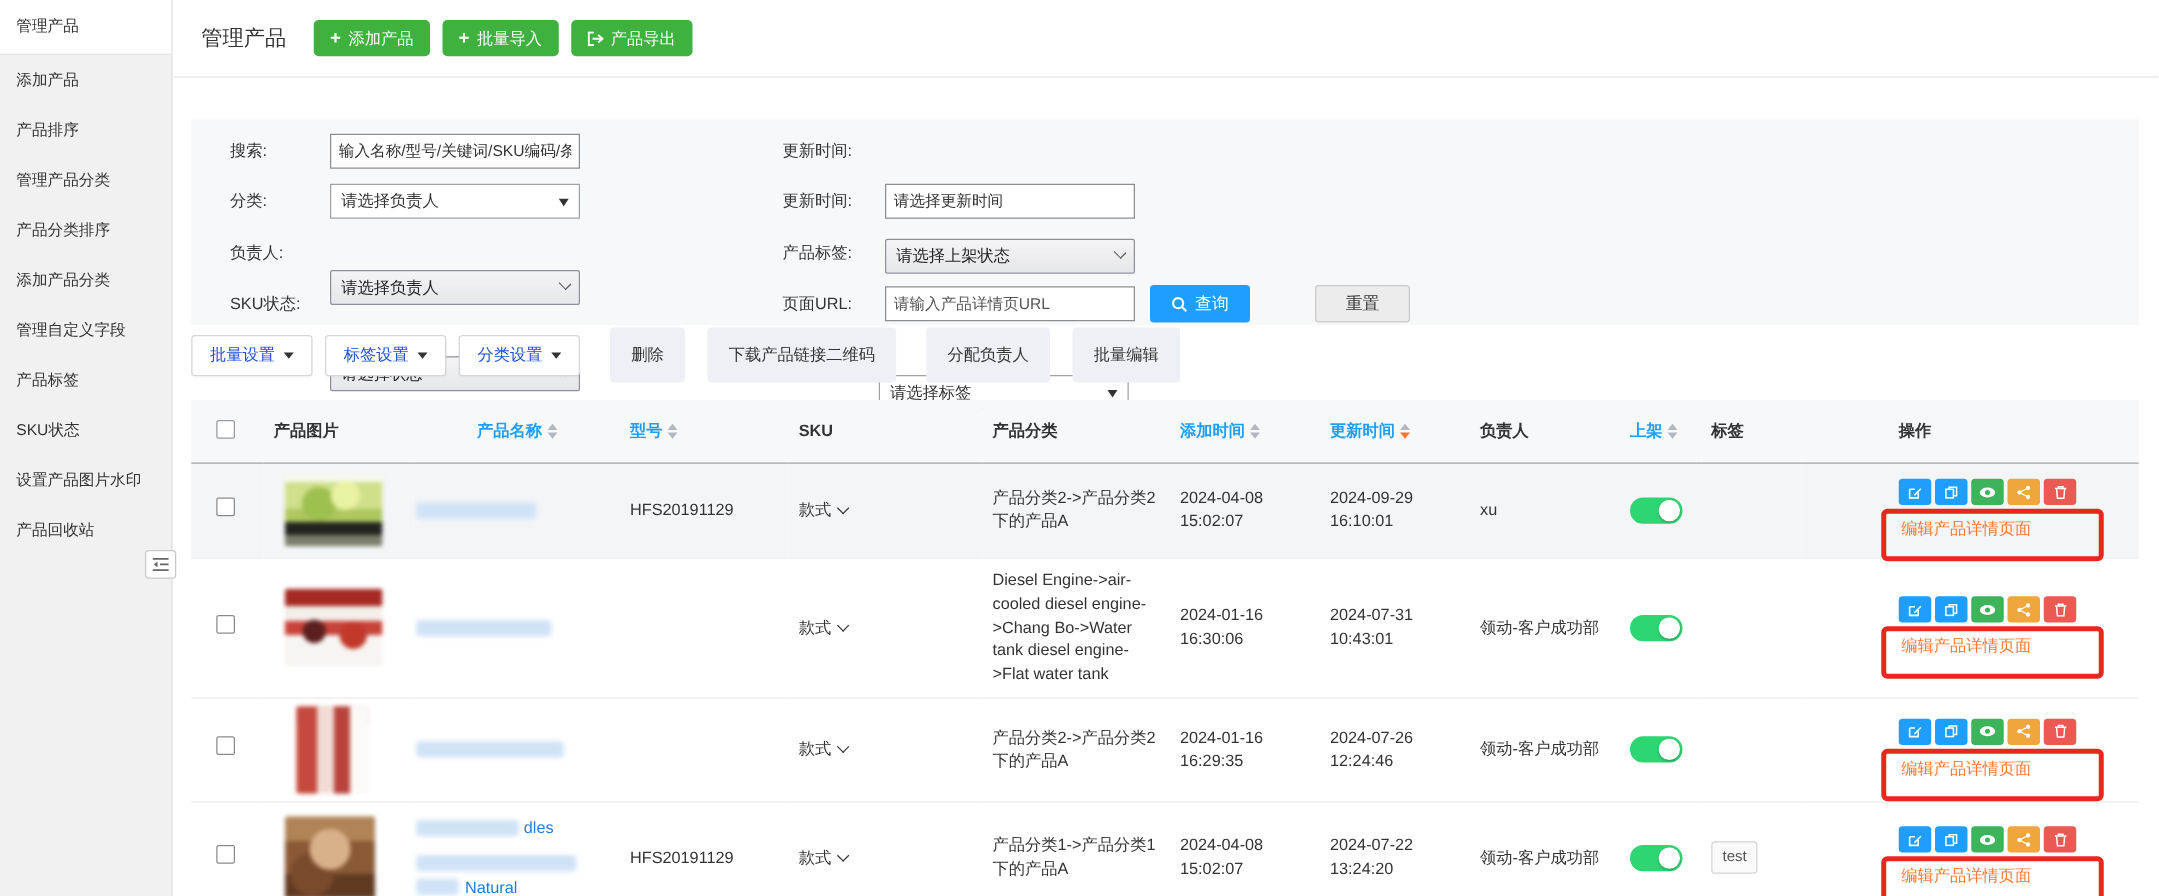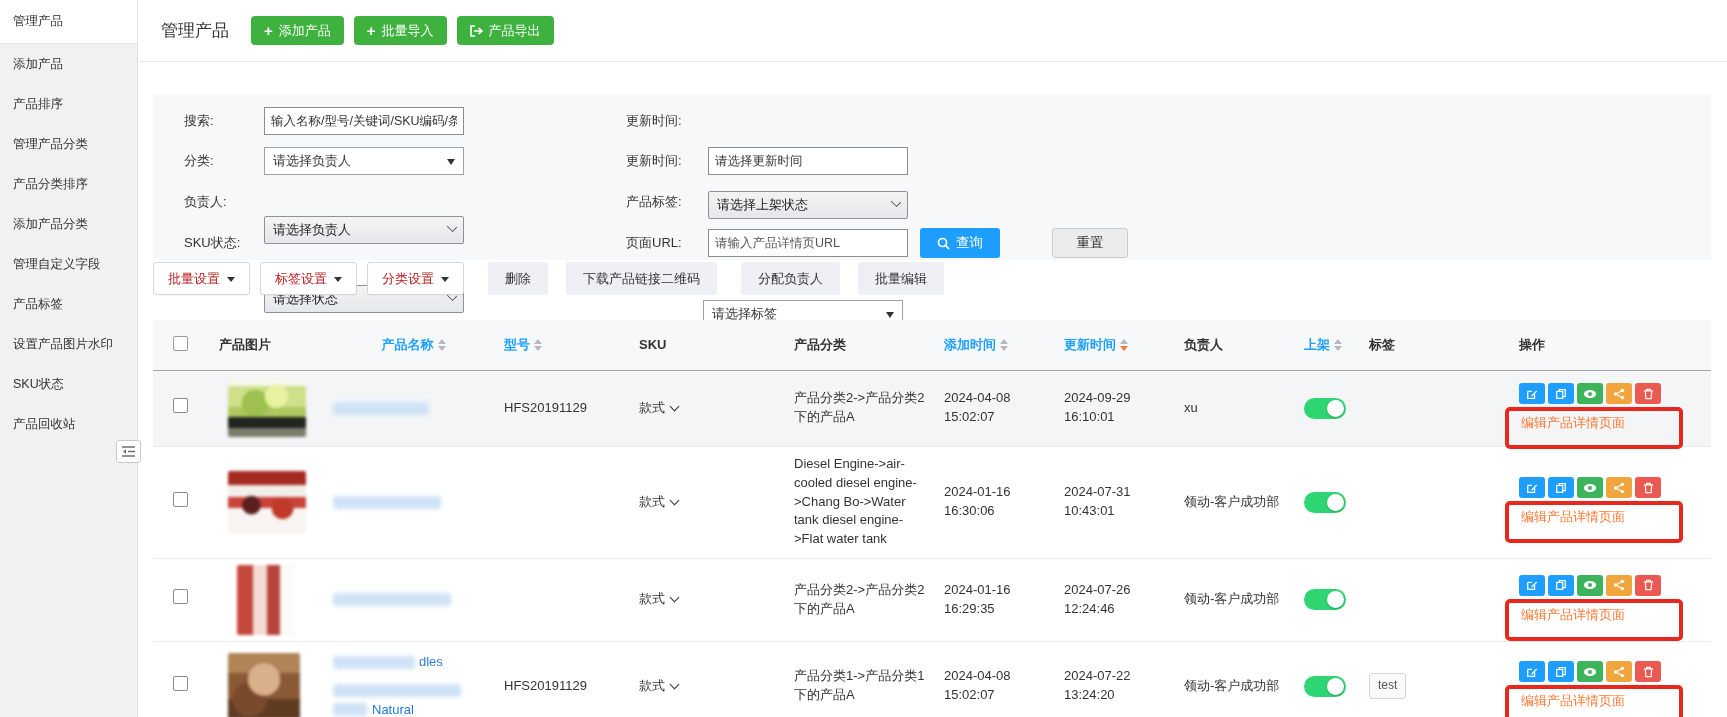--- a/index.html
+++ b/index.html
@@ -30,23 +30,23 @@
   input.f-in.lite::placeholder { color:#555; }
   .wselect { width:200px; height:28px; border:1px solid #a2a2a2; background:#fff; display:flex; align-items:center; padding:0 8px; color:#333; cursor:pointer; position:relative; }
   .wselect .tri { position:absolute; right:8px; top:11px; width:0; height:0; border-left:4.5px solid transparent; border-right:4.5px solid transparent; border-top:6px solid #333; }
   .nselect { width:200px; height:28px; border:1px solid #8f8f9d; border-radius:2px; background:linear-gradient(#f4f4f6,#e6e7ea); display:flex; align-items:center; padding:0 8px; color:#222; cursor:pointer; position:relative; }
   .nselect .chev { position:absolute; right:7px; top:8px; width:8px; height:8px; border-right:1.5px solid #555; border-bottom:1.5px solid #555; transform:rotate(45deg) scale(1,0.8); transform-origin:center; margin-top:-2px; }
   .qbtn { position:absolute; width:80px; height:30px; background:#1e9fff; border:none; border-radius:3px; color:#fff; font-size:13.5px; display:flex; align-items:center; justify-content:center; gap:6px; cursor:pointer; }
   .rbtn { position:absolute; width:76px; height:30px; background:#ececec; border:1px solid #c9c9c9; border-radius:3px; color:#333; font-size:13.5px; display:flex; align-items:center; justify-content:center; cursor:pointer;margin-left:34px; }
 
   
   .toolbar { position:absolute; left:14px; top:262px; display:flex; gap:10px; align-items:center; }
-  .tb-drop { height:33px; padding:0 14px; background:#fff; border:1px solid #d6d6d6; border-radius:3px; font-size:13px; color:#b91c1c; display:flex; align-items:center; gap:7px; cursor:pointer; box-shadow:0 1px 1px rgba(0,0,0,0.03); }
+  .tb-drop { height:33px; padding:0 14px; background:#fff; border:1px solid #d6d6d6; border-radius:3px; font-size:13px; color:#1d4ed8; display:flex; align-items:center; gap:7px; cursor:pointer; box-shadow:0 1px 1px rgba(0,0,0,0.03); }
   .tb-drop .tri { width:0; height:0; border-left:4px solid transparent; border-right:4px solid transparent; border-top:5px solid #333; margin-top:1px; }
-  .tb-plain { height:33px; padding:0 17px; background:#eef0f5; border:none; border-radius:3px; font-size:13px; color:#333; display:flex; align-items:center; cursor:pointer; }
+  .tb-plain { height:44px; padding:0 17px; background:#eef0f5; border:none; border-radius:3px; font-size:13px; color:#333; display:flex; align-items:center; cursor:pointer; }
   .ml20 { margin-left:14px; } .ml12 { margin-left:8px; }
 
   
   .grid { position:absolute; left:14px; right:16px; top:320px; }
   table { width:100%; border-collapse:collapse; table-layout:fixed; }
   col.c-check{width:58px;} col.c-img{width:120px;} col.c-name{width:165px;} col.c-model{width:135px;}
   col.c-sku{width:155px;} col.c-cat{width:150px;} col.c-add{width:120px;} col.c-upd{width:120px;}
   col.c-own{width:120px;} col.c-shelf{width:65px;} col.c-tag{width:80px;} col.c-ops{width:auto;}
   thead th { background:#f7f8fa; height:50px; font-size:13px; font-weight:bold; color:#333; text-align:left; padding:0 8px; border-bottom:1px solid #a3a3a3; }
   thead th.blue { color:#1e9fff; }
@@ -127,24 +127,24 @@
     <div class="side-item">
         <span>添加产品分类</span>
       </div>
     <div class="side-item">
         <span>管理自定义字段</span>
       </div>
     <div class="side-item">
         <span>产品标签</span>
       </div>
     <div class="side-item">
+        <span>SKU状态</span>
+      </div>
+    <div class="side-item">
         <span>设置产品图片水印</span>
-      </div>
-    <div class="side-item">
-        <span>SKU状态</span>
       </div>
     <div class="side-item">
         <span>产品回收站</span>
       </div>
     <div class="collapse-box">
       <svg width="13" height="11" viewBox="0 0 13 11">
         <g stroke="#666" stroke-width="1.4" fill="none">
           <line x1="0" y1="1" x2="13" y2="1"></line>
             <line x1="6" y1="5.5" x2="13" y2="5.5"></line>
             <line x1="0" y1="10" x2="13" y2="10"></line>

